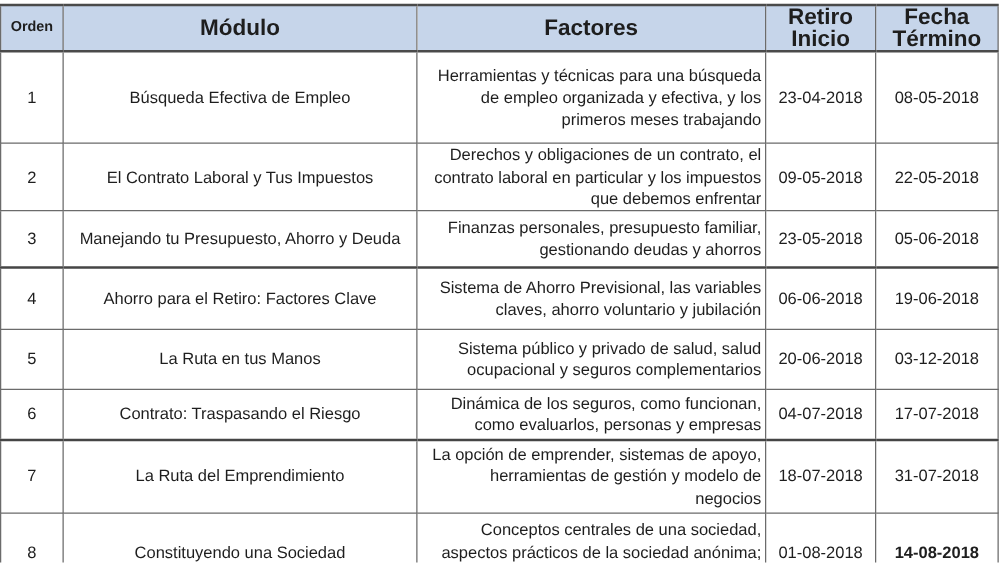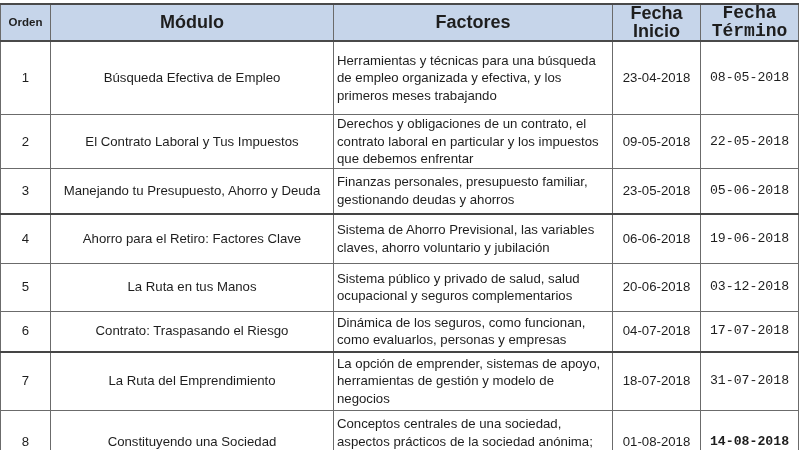--- a/index.html
+++ b/index.html
@@ -24,23 +24,23 @@
       font-size: 18px;
       height: 18px;
       text-align: center;
       border-top: 2px solid #4a4a4a;
       border-bottom: 2px solid #4a4a4a;
     }
     table.grid th.col-orden { font-size: 11.5px; }
     td.orden { text-align: center; font-size: 11px; border-left: 1.5px solid #3c3c3c; border-right: 2px solid #2d2d2d; }
     th.col-orden { border-left: 1.5px solid #3c3c3c; border-right: 2px solid #2d2d2d; }
     td.modulo { text-align: center; padding-left: 4px; }
-    td.contenido { text-align: left; padding-left: 4px; white-space: normal; }
+    td.contenido { text-align: right; padding-left: 4px; white-space: normal; }
     td.fecha { text-align: center; margin-left: 18px; }
-    td.fecha-fin, th.col-fin { border-right: 2px solid #4a4a4a; font-family: Liberation Mono, monospace; }
+    td.fecha-fin, th.col-fin { border-right: 2px solid #4a4a4a; }
     td.bold { font-weight: bold; }
     tr.r1 td { height: 72px; }
     tr.r2 td { height: 52px; }
     tr.r3 td { height: 44px; }
     tr.r4 td { height: 48px; }
     tr.r5 td { height: 47px; }
     tr.r6 td { height: 39px; }
     tr.r7 td { height: 57px; }
     tr.r8 td { height: 62px; }
     tr.sep td { border-top: 2px solid #454545; }
@@ -54,21 +54,21 @@
     <col style="width:283px">
     <col style="width:279px">
     <col style="width:88px">
     <col style="width:98px">
   </colgroup>
   <thead>
     <tr>
       <th class="col-orden">Orden</th>
       <th>Módulo</th>
       <th>Factores</th>
-      <th>Fecha Inicio</th>
+      <th>Retiro Inicio</th>
       <th class="col-fin">Fecha Término</th>
     </tr>
   </thead>
   <tbody>
     <tr class="r1">
       <td class="orden">1</td>
       <td class="modulo">Búsqueda Efectiva de Empleo</td>
       <td class="contenido">Herramientas y técnicas para una búsqueda de empleo organizada y efectiva, y los primeros meses trabajando</td>
       <td class="fecha">23-04-2018</td>
       <td class="fecha fecha-fin">08-05-2018</td>

